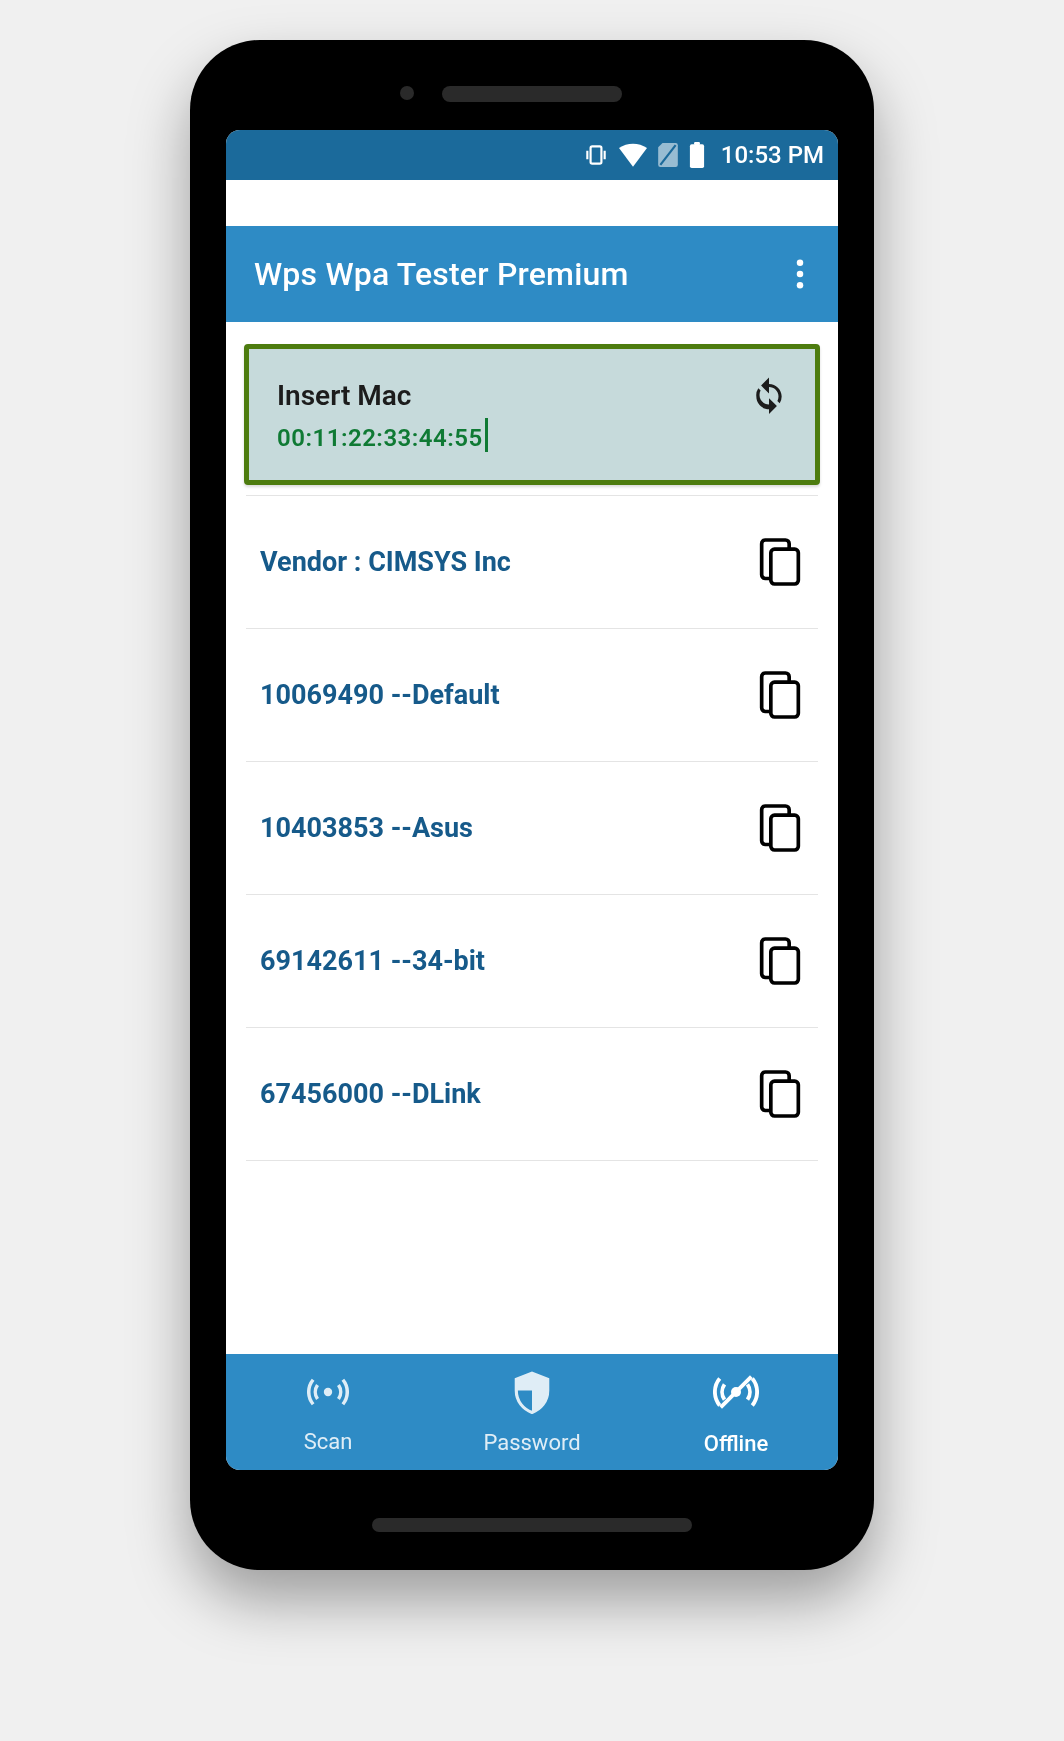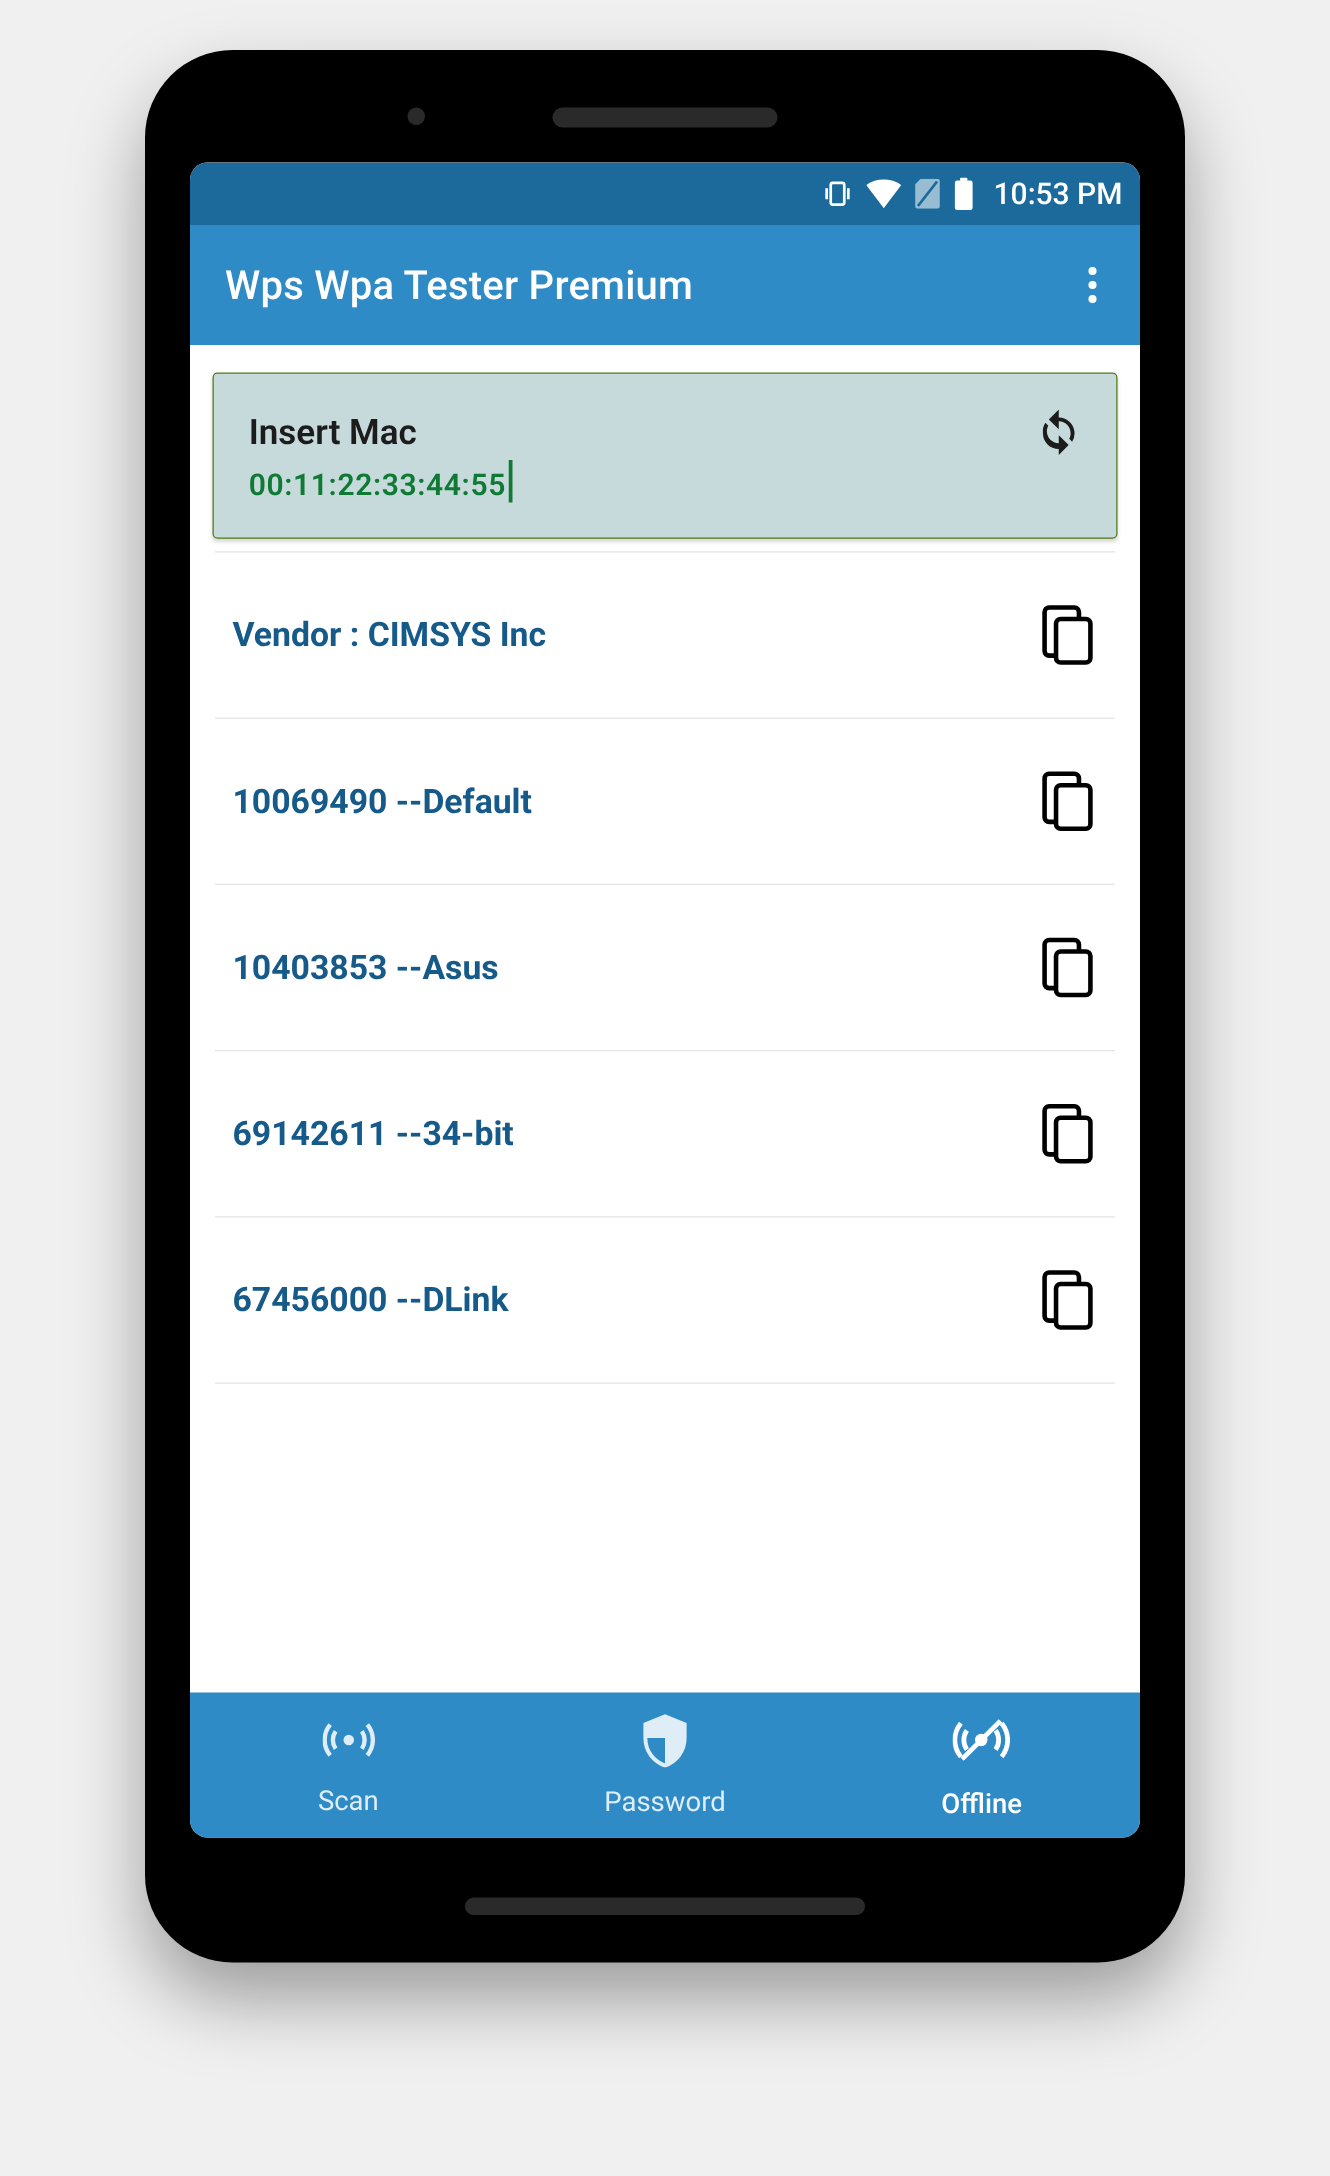--- a/index.html
+++ b/index.html
@@ -8,21 +8,21 @@
     font-family: Roboto, "Helvetica Neue", Arial, sans-serif;
     background: #f0f0f0;
     display: flex;
     justify-content: center;
     align-items: flex-start;
     padding: 40px 0;
   }
 
   
   .phone {
-    width: 832px;
+    width: 684px;
     background: #000;
     border-radius: 70px;
     padding: 90px 36px 100px 36px;
     position: relative;
     box-shadow: 0 30px 60px rgba(0,0,0,.35);
   }
   .speaker {
     position: absolute;
     top: 46px; left: 50%;
     transform: translateX(-50%);
@@ -75,32 +75,33 @@
 
   
   .app-bar {
     background: #2e8bc5;
     color: #fff;
     height: 96px;
     display: flex;
     align-items: center;
     justify-content: space-between;
     padding: 0 24px 0 28px;
+    margin-top: 46px;
   }
   .app-title { font-size: 32px; font-weight: 500; letter-spacing: .2px; }
   .overflow { padding: 10px; cursor: pointer; }
   .overflow svg { display:block; }
 
   
   .content { flex: 1; overflow: hidden; background:#fff; }
 
   .card {
     margin: 22px 18px 0 18px;
     background: #c6dadb;
-    border: 1px solid #4d7c0f;
+    border: 5px solid #4d7c0f;
     border-radius: 4px;
     padding: 30px 28px 28px 28px;
     position: relative;
     box-shadow: 0 2px 3px rgba(0,0,0,.15);
   }
   .card-label { font-size: 28px; font-weight: 600; color:#1c1c1c; margin-bottom: 6px; }
   .mac-line { position: relative; display:inline-block; }
   .mac-value { font-size: 24px; font-weight: 600; color:#0f7a34; letter-spacing: .5px; }
   .caret {
     display:inline-block;

